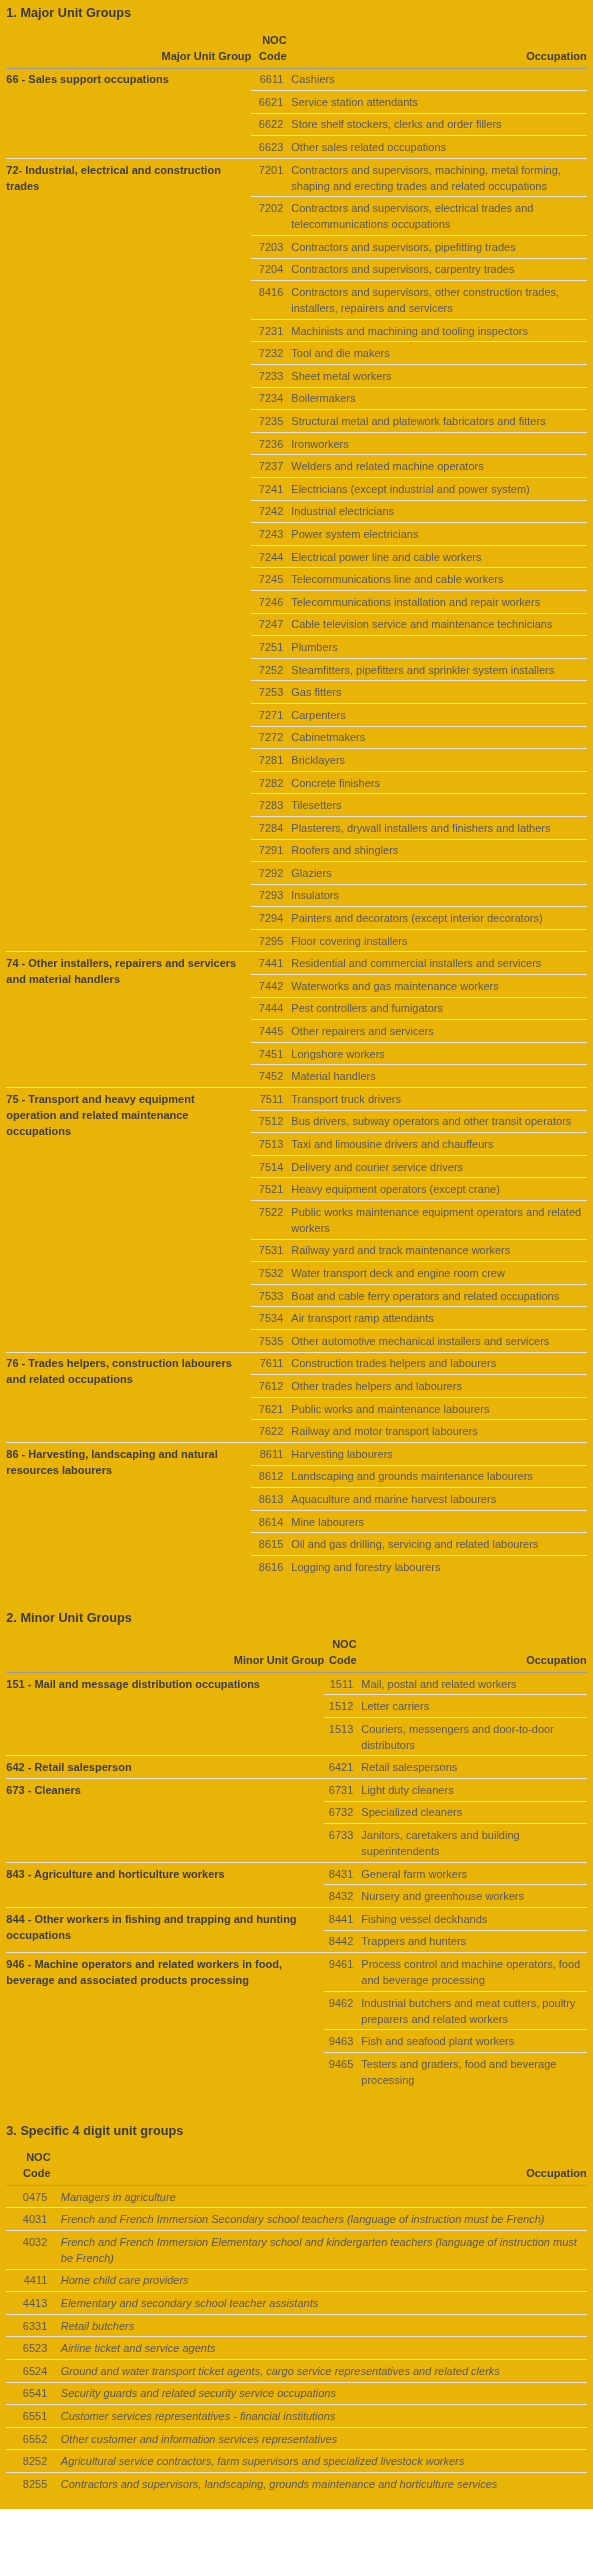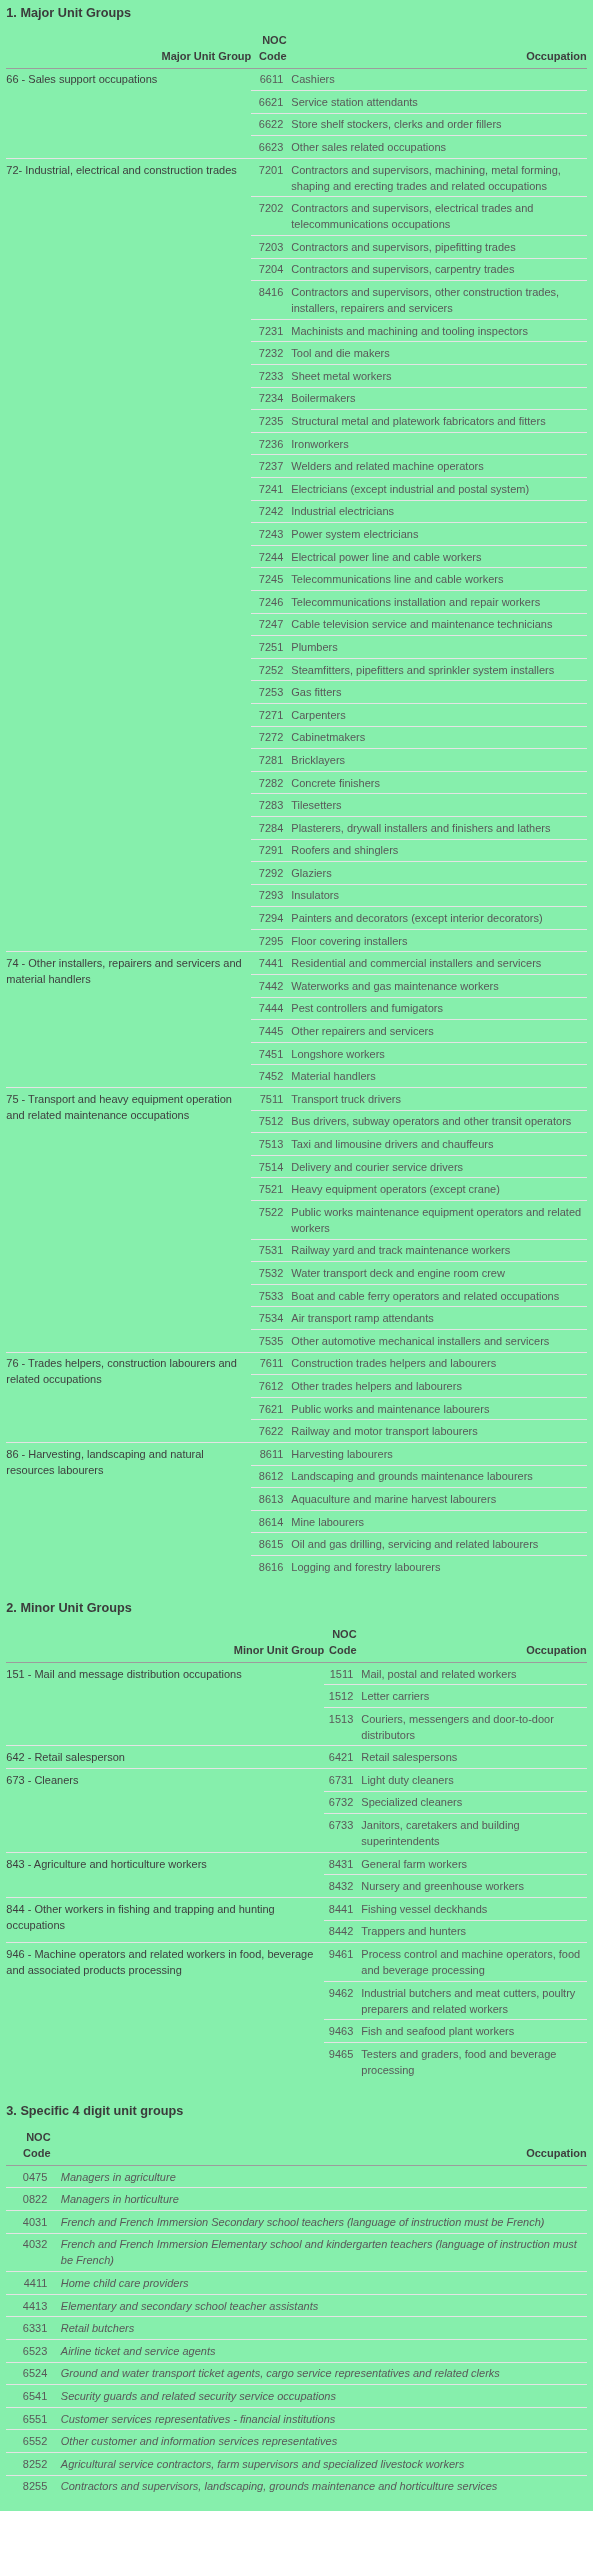--- a/index.html
+++ b/index.html
@@ -1,30 +1,30 @@
 <!DOCTYPE html>
 <html style="font-size:12.7px"><head>
 <meta charset="utf-8">
 <style>
   html, body { margin: 0; padding: 0; background: #ffffff; }
   body { font-family: "Liberation Sans", sans-serif; }
   .page {
     width: 593px;
     box-sizing: border-box;
     padding: 6.3px 6.3px 14.2px 6.3px;
-    background: #86efac;
+    background: #eab308;
   }
   .section-title {
     font-size: 12.7px;
     line-height: 14.2px;
     font-weight: 700;
     color: #3b3b3b;
     margin: 0 0 11px 0;
   }
-  section.spaced .section-title { margin-top: 23px; }
+  section.spaced .section-title { margin-top: 33px; }
   table {
     width: 100%;
     border-collapse: collapse;
     table-layout: fixed;
   }
   th {
     font-size: 11px;
     line-height: 16px;
     font-weight: 700;
     color: #3e3e3e;
@@ -37,21 +37,21 @@
   th.occ-head  { padding-left: 0; }
   td {
     font-size: 11px;
     line-height: 16px;
     color: #595959;
     vertical-align: top;
     padding: 2.8px 0;
     border-top: 0.8px solid #e4e4e4;
   }
   td.group-cell {
-    font-weight: 400;
+    font-weight: 700;
     color: #3e3e3e;
     padding-right: 8px;
   }
   td.code-cell {
     text-align: right;
     padding-right: 8px;
   }
   td.occ-cell { padding-left: 0; }
   table.no-group td.occ-cell { padding-left: 5.5px; font-style: italic; }
   table.no-group th.occ-head { padding-left: 5.5px; }
@@ -138,21 +138,21 @@
           <tr>
             <td class="code-cell">7236</td>
             <td class="occ-cell">Ironworkers</td>
           </tr>
           <tr>
             <td class="code-cell">7237</td>
             <td class="occ-cell">Welders and related machine operators</td>
           </tr>
           <tr>
             <td class="code-cell">7241</td>
-            <td class="occ-cell">Electricians (except industrial and postal system)</td>
+            <td class="occ-cell">Electricians (except industrial and power system)</td>
           </tr>
           <tr>
             <td class="code-cell">7242</td>
             <td class="occ-cell">Industrial electricians</td>
           </tr>
           <tr>
             <td class="code-cell">7243</td>
             <td class="occ-cell">Power system electricians</td>
           </tr>
           <tr>
@@ -441,24 +441,20 @@
           <th class="code-head" style="padding-left:1.6px">NOC Code</th>
           <th class="occ-head">Occupation</th>
         </tr>
       </thead>
       <tbody>
           <tr>
             <td class="code-cell">0475</td>
             <td class="occ-cell">Managers in agriculture</td>
           </tr>
           <tr>
-            <td class="code-cell">0822</td>
-            <td class="occ-cell">Managers in horticulture</td>
-          </tr>
-          <tr>
             <td class="code-cell">4031</td>
             <td class="occ-cell">French and French Immersion Secondary school teachers (language of instruction must be French)</td>
           </tr>
           <tr>
             <td class="code-cell">4032</td>
             <td class="occ-cell">French and French Immersion Elementary school and kindergarten teachers (language of instruction must be French)</td>
           </tr>
           <tr>
             <td class="code-cell">4411</td>
             <td class="occ-cell">Home child care providers</td>

